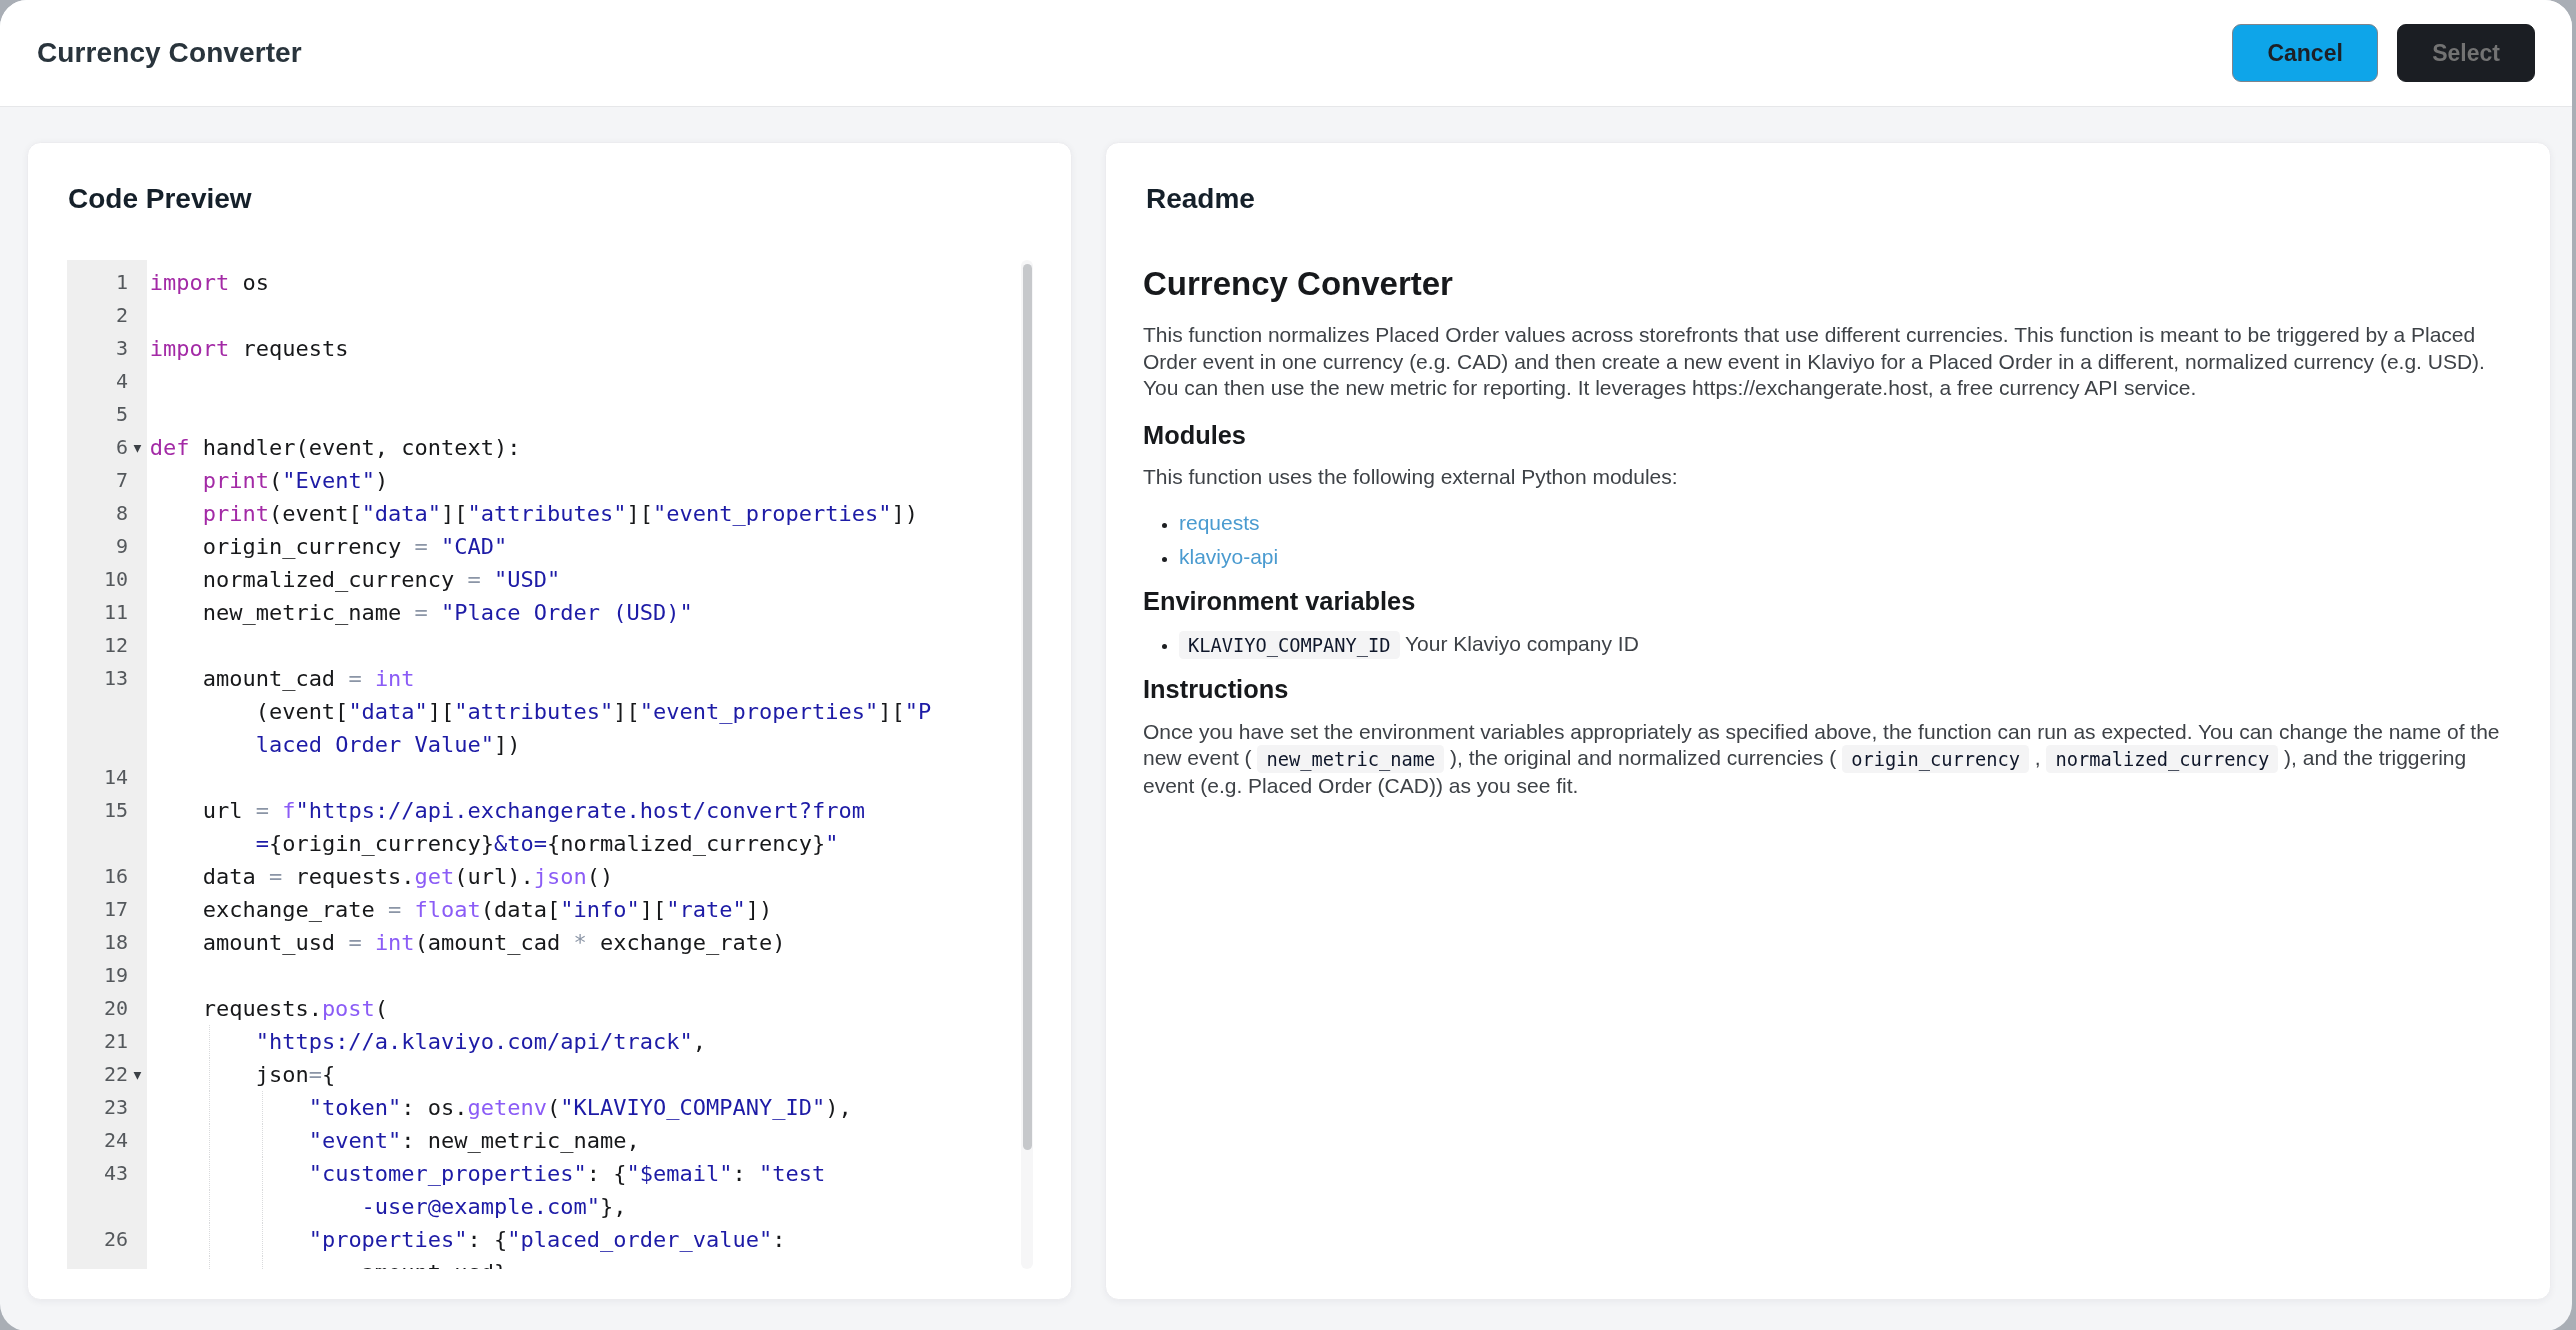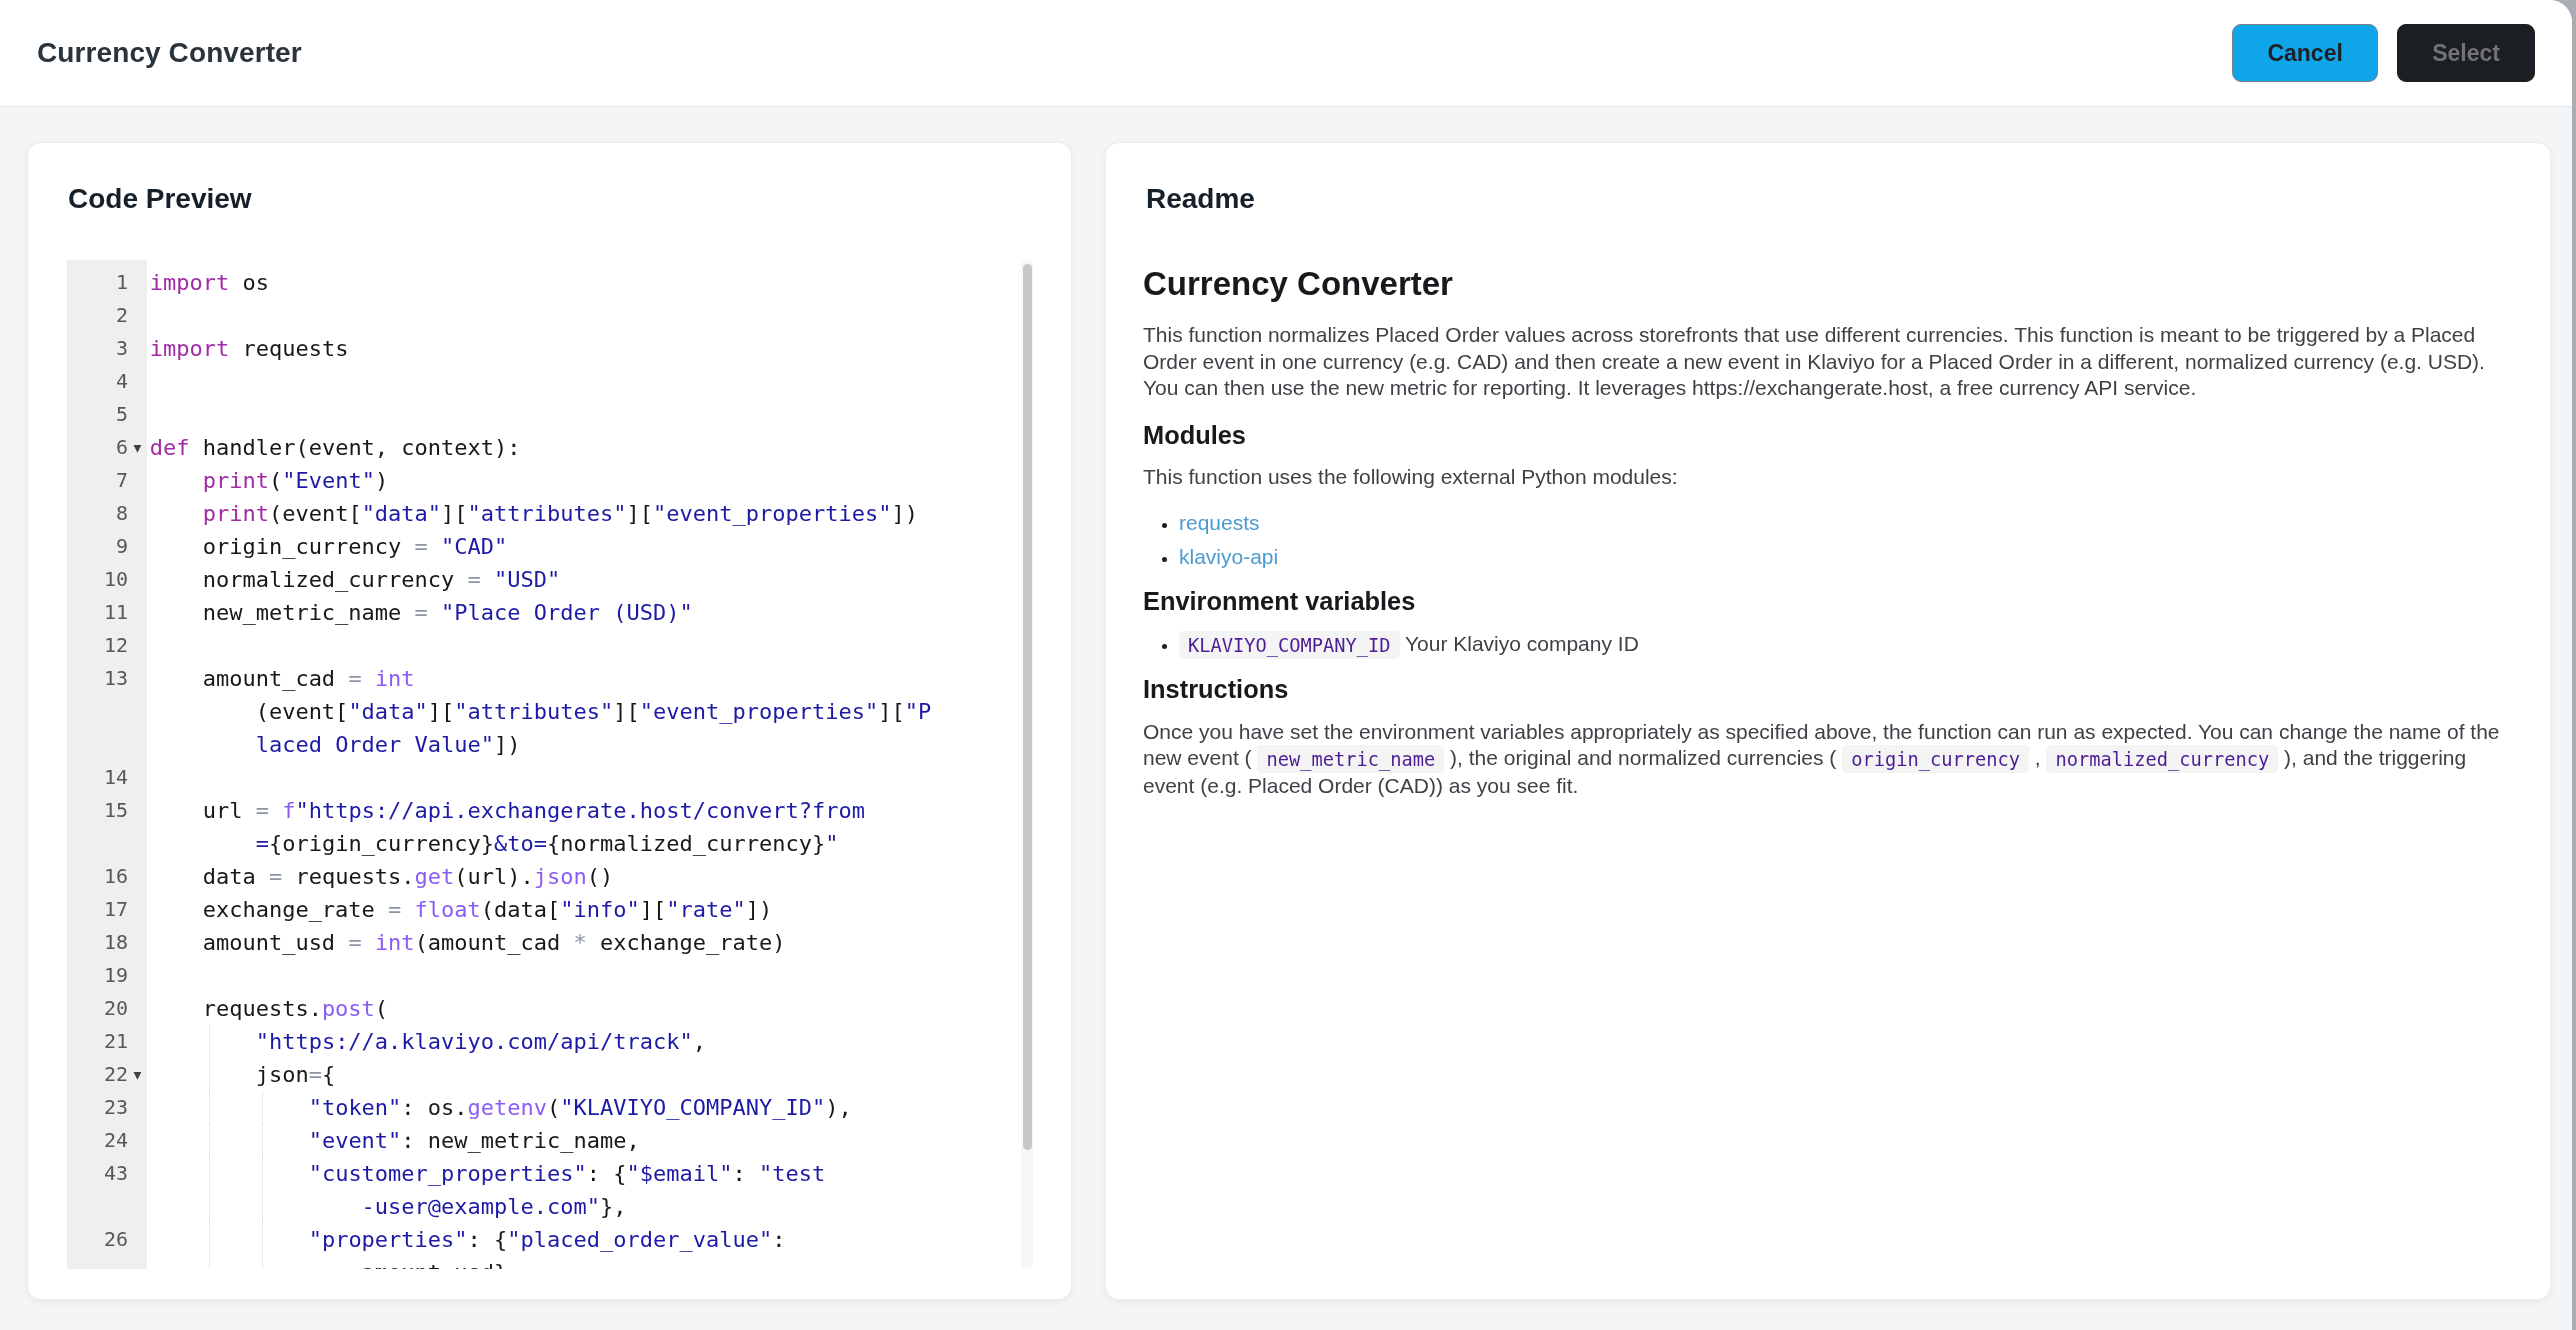--- a/index.html
+++ b/index.html
@@ -5,21 +5,21 @@
   html,body{margin:0;padding:0;}
   body{
     width:2576px;height:1331px;
     background:#a9aeb5;
     font-family:"Liberation Sans",sans-serif;
     position:relative;overflow:hidden;
     -webkit-font-smoothing:antialiased;
   }
   .modal{
     position:absolute;left:0;top:0;width:2572px;height:1331px;
-    background:#f4f5f7;border-top-right-radius:22.4px;overflow:hidden;
+    background:#f4f5f7;border-top-right-radius:22.4px;overflow:hidden;border-radius:27px;
   }
   
   .app-header{
     height:107px;background:#ffffff;border-bottom:1.5px solid #e6e7e9;
     display:flex;align-items:center;padding:0 37px;box-sizing:border-box;
   }
   .app-title{font-size:28px;font-weight:600;color:#29343c;letter-spacing:0.1px;flex:1;}
   .header-actions{display:flex;gap:19.4px;}
   .btn{
     height:58px;border-radius:9px;font-size:23px;font-weight:600;
@@ -86,21 +86,21 @@
   }
   
   .readme-body{position:absolute;left:37px;right:42px;top:112px;}
   .md-h1{font-size:33px;font-weight:700;color:#17191c;margin:9px 0 19.4px;line-height:39px;}
   .md-h2{font-size:25.4px;font-weight:700;color:#17191c;margin:0 0 13.5px;line-height:31px;}
   .md-p{font-size:21px;line-height:26.5px;color:#3e4247;margin:0 0 18px;}
   .md-ul{margin:0 0 15px;padding-left:36px;list-style:disc;}
   .md-ul li{font-size:21px;line-height:28px;color:#3e4247;margin:0 0 6px;color:#3e4247;}
   .md-ul li::marker{color:#1d1f22;font-size:18px;}
   .chip{
-    font-family:"DejaVu Sans Mono",monospace;font-size:18.7px;color:#4c1d95;
+    font-family:"DejaVu Sans Mono",monospace;font-size:18.7px;color:#0f172a;
     background:#f4f4f5;border-radius:4.5px;padding:3.7px 9px;white-space:nowrap;
   }
   .mlink{color:#4a9bd0;text-decoration:none;cursor:pointer;}
 </style>
 </head>
 <body>
 
 <div class="modal">
 
   <div class="app-header">

